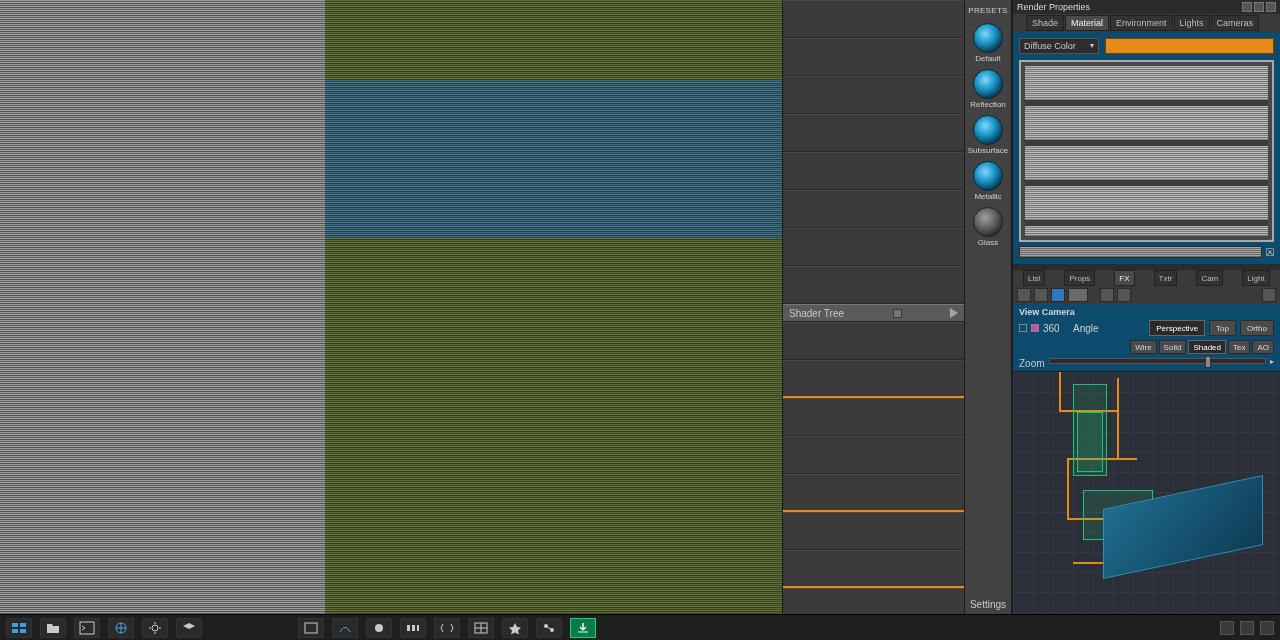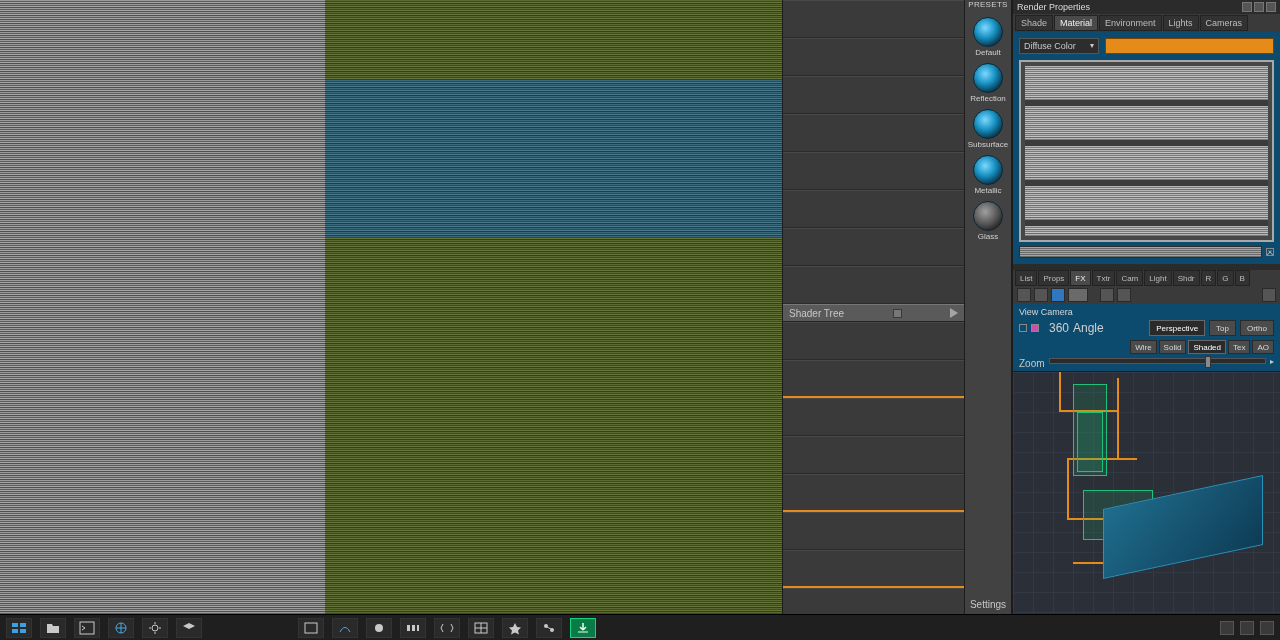--- a/index.html
+++ b/index.html
@@ -82,20 +82,21 @@
     border-top: 5px solid transparent;
     border-bottom: 5px solid transparent;
   }
 
   
   .preset-col {
     grid-column: 3; grid-row: 1;
     background: #424242;
     border-left: 1px solid #1c1c1c; border-right: 1px solid #1c1c1c;
     display: flex; flex-direction: column; align-items: center;
+    padding-top: 6px;
     gap: 6px;
   }
   .preset {
     width: 38px;
     display: flex; flex-direction: column; align-items: center;
     gap: 2px;
     cursor: pointer;
   }
   .preset .ball {
     width: 30px; height: 30px; border-radius: 50%;
@@ -129,21 +130,21 @@
     padding: 0 4px;
     font-size: 9px; color: #ddd;
   }
   .win-controls { display: flex; gap: 2px; }
   .win-controls span {
     display: inline-block; width: 10px; height: 10px;
     background: #555; border: 1px solid #777;
   }
   .tab-row {
     height: 18px; background: #3a3a3a;
-    display: flex; gap: 1px; padding: 1px 2px;
+    display: flex; gap: 1px; padding: 1px 13px;
   }
   .tab {
     padding: 1px 5px; font-size: 9px;
     background: #323232; color: #bdbdbd;
     border: 1px solid #222;
     display: flex; align-items: center;
     cursor: pointer;
   }
   .tab.active { background: #4a4a4a; color: #f0f0f0; }
 
@@ -197,51 +198,52 @@
   .mini-strip-row { display:flex; align-items:center; gap:4px; }
   .mini-strip-row .x { width:8px;height:8px;border:1px solid #888; position:relative;}
   .mini-strip-row .x::before,.mini-strip-row .x::after{
     content:"";position:absolute;inset:0;border-top:1px solid #aaa;transform:rotate(45deg);top:3px;}
   .mini-strip-row .x::after{transform:rotate(-45deg);}
 
   
   .inspector-sep { height: 6px; background: #2b2b2b; }
   .tab-row2 {
     height: 16px; background: #3a3a3a;
-    display: flex; gap: 1px; padding: 0 2px;
+    display: flex; gap: 19px; padding: 0 10px;
   }
   .tab-row2 .tab { font-size: 8px; padding: 0 4px; }
   .toolbar {
     height: 18px;
     background: #3a3a3a;
     display: flex; align-items: center; gap: 3px;
     padding: 2px 4px;
   }
   .toolbar .tbtn {
     width: 14px; height: 14px;
     background: #555; border: 1px solid #2a2a2a;
   }
   .toolbar .tbtn.blue { background: #2f78c0; }
   .toolbar .tbtn.wide { width: 20px; background: #6a6a6a; }
   .toolbar .spacer { flex: 1; }
 
   .section-label {
     font-size: 9px; color: #d6d6d6;
     padding: 3px 6px 1px 6px;
+    font-weight: bold;
   }
 
   
   .mode-row {
     display: flex; align-items: center; gap: 4px;
     padding: 2px 6px;
   }
   .mode-row .dot { width: 8px; height: 8px; border: 1px solid #888; }
   .mode-row .dot.magenta { background: #d24bb3; }
   .mode-row .num {
-    min-width: 26px; font-size: 12px; text-align: right; color: #d0d0d0;
+    min-width: 26px; font-size: 10px; text-align: left; color: #d0d0d0;
   }
   .mode-row .btn, .btn {
     height: 16px; padding: 0 6px;
     background: #4b4b4b; border: 1px solid #2a2a2a;
     font-size: 8px; color: #d8d8d8;
     display: flex; align-items: center;
     cursor: pointer;
   }
   .btn.active { background: #2a2a2a; border-color: #666; color: #fff; }
 

